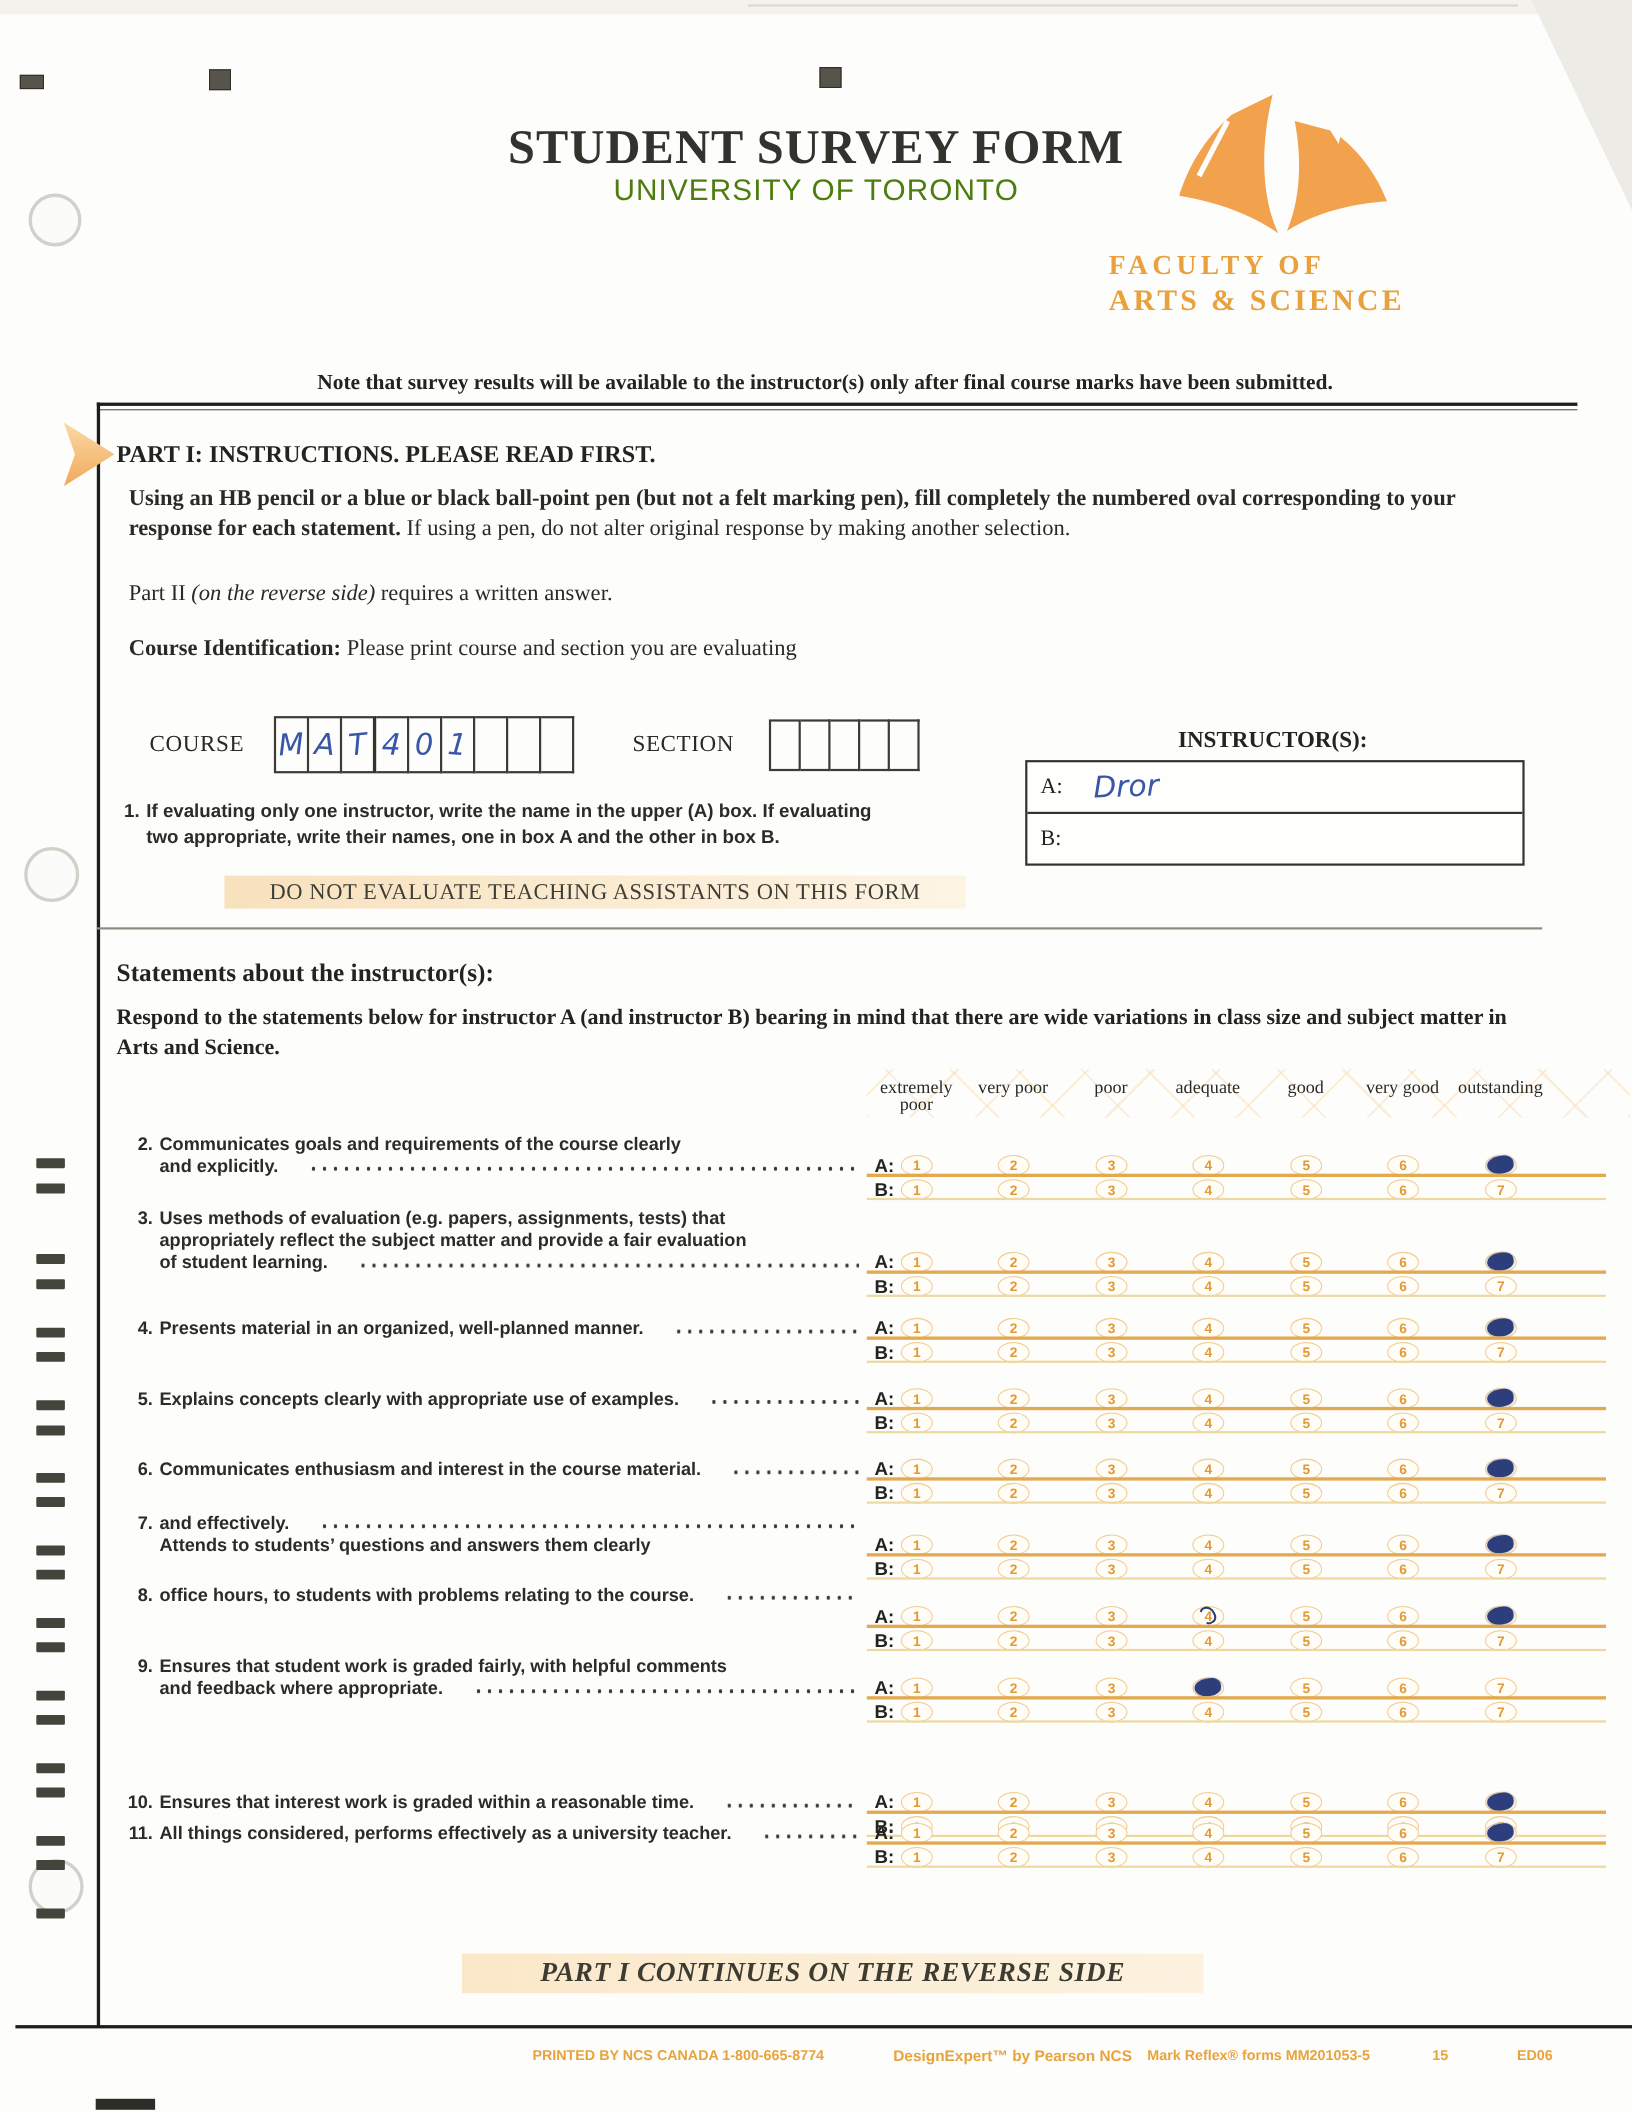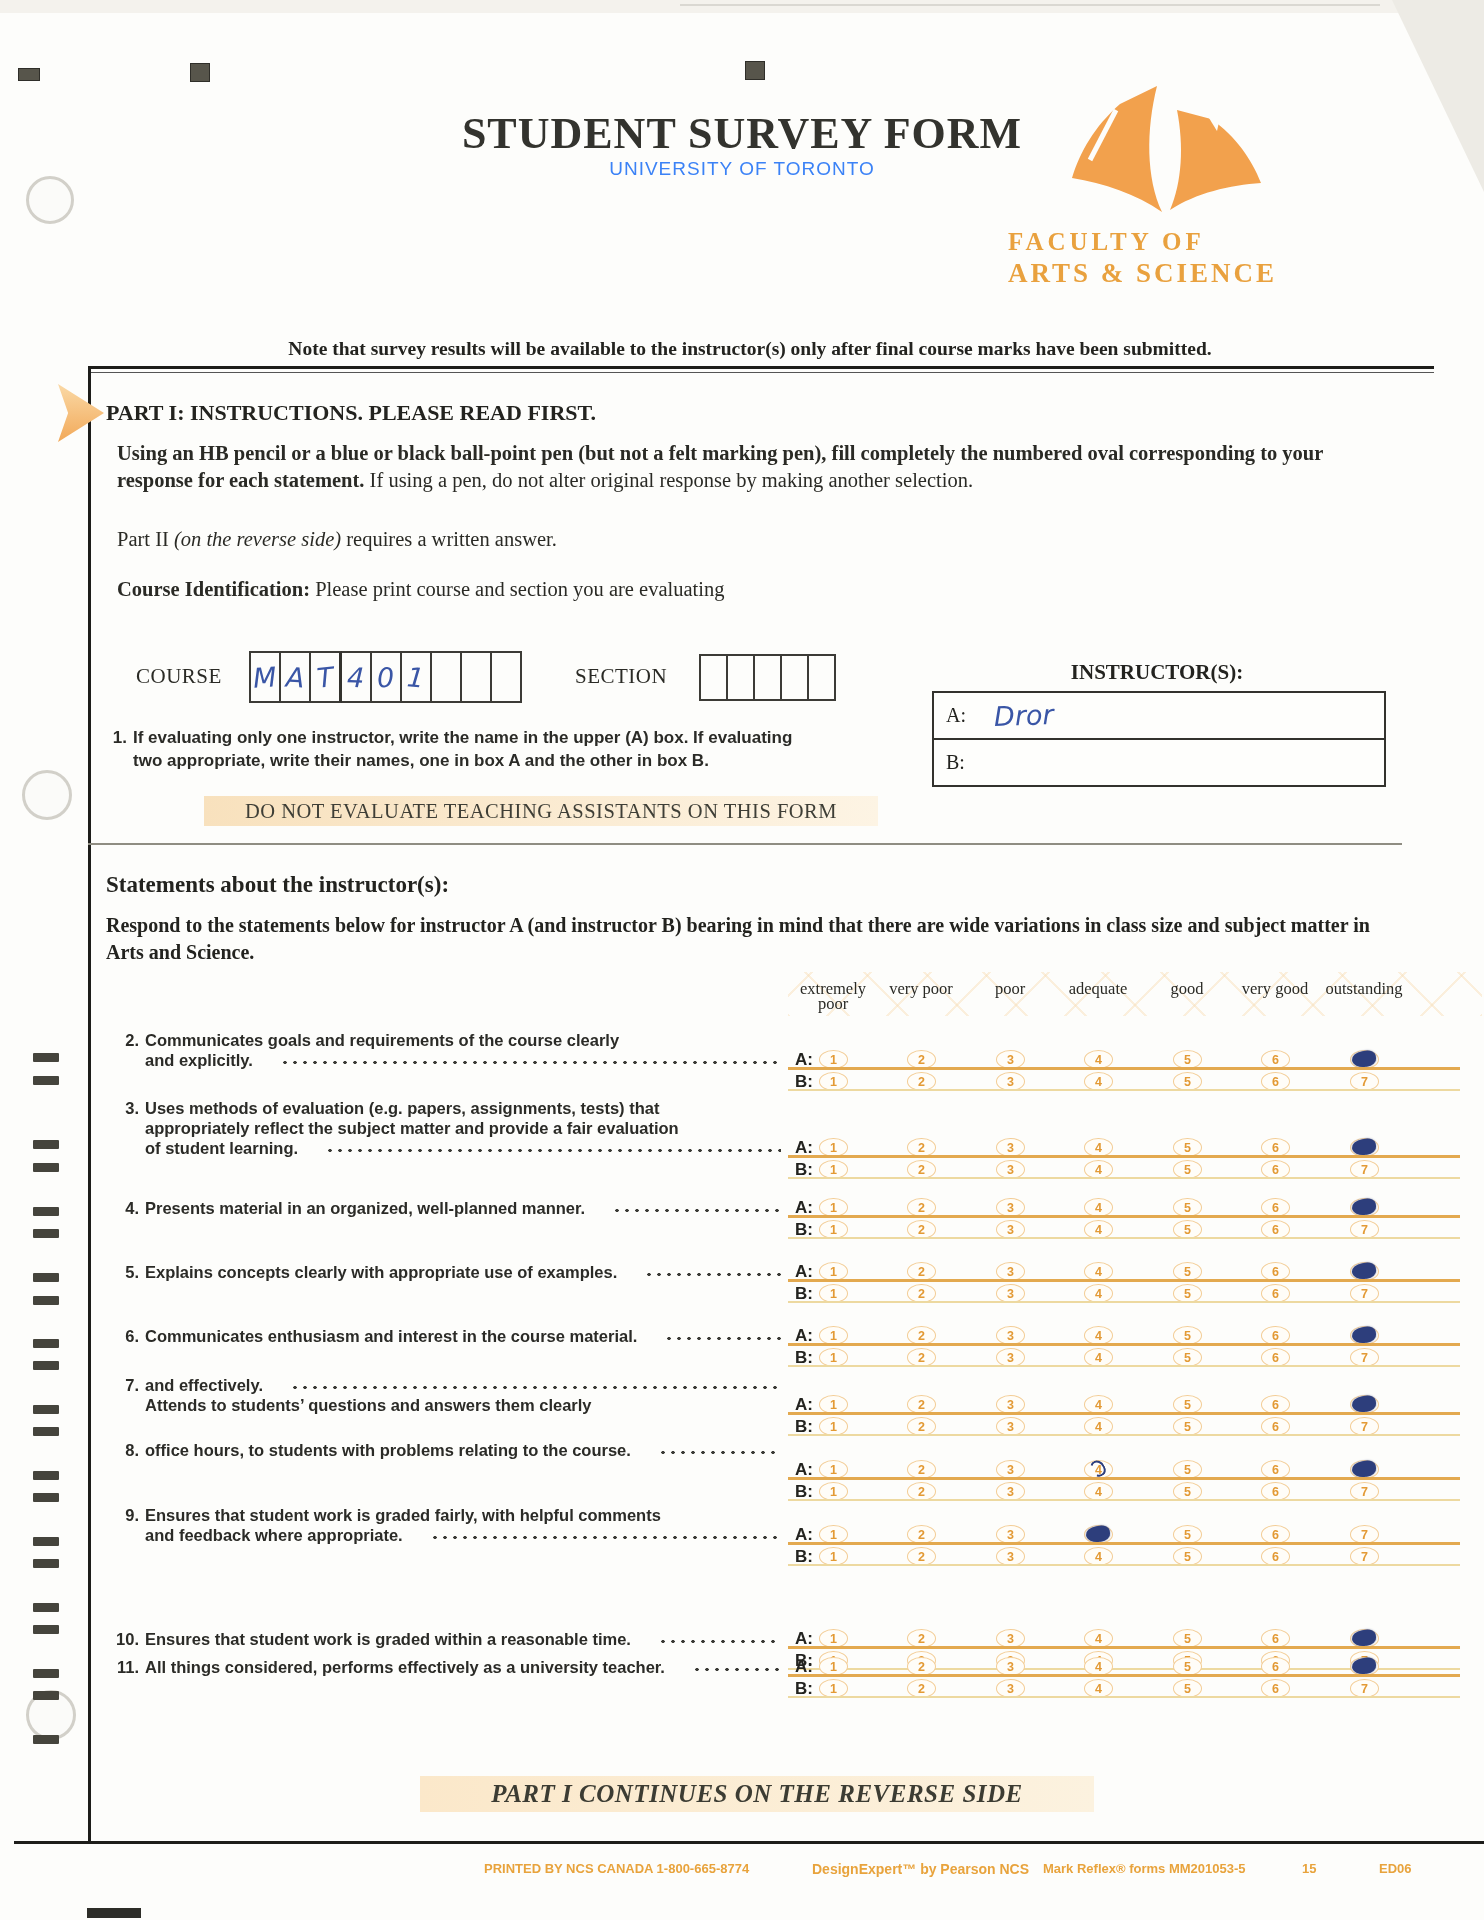--- a/index.html
+++ b/index.html
@@ -21,21 +21,21 @@
   .rule-top1{left:88px;top:366px;width:1346px;height:3px;background:#1d1d1a;}
   .rule-top2{left:88px;top:372px;width:1346px;height:1px;background:#555;}
   .border-left{left:88px;top:366px;width:3px;height:1477px;background:#1d1d1a;}
   .rule-bottom{left:14px;top:1841px;width:1470px;height:3px;background:#1d1d1a;}
   .divider-mid{left:88px;top:843px;width:1314px;height:2px;background:#8f8d82;}
 
   
   .title{left:392px;top:108px;width:700px;text-align:center;font-size:44px;font-weight:bold;
          letter-spacing:1px;color:#33332e;}
   .subtitle{left:392px;top:158px;width:700px;text-align:center;font-family:"Liberation Sans",sans-serif;
-            font-size:19px;color:#3b82f6;letter-spacing:1px;}
+            font-size:27px;color:#4d7c0f;letter-spacing:1px;}
   .logo{left:1058px;top:80px;width:220px;height:160px;}
   .faculty{left:1008px;top:228px;width:340px;color:#E9A13E;font-weight:600;}
   .faculty .f1{font-size:25px;letter-spacing:4px;}
   .faculty .f2{font-size:27px;letter-spacing:3px;margin-top:2px;}
   .note{left:100px;top:338px;width:1300px;text-align:center;font-size:19.5px;font-weight:bold;color:#23231f;}
 
   
   .arrow{left:58px;top:384px;width:46px;height:58px;
          background:linear-gradient(180deg,#FAD9A6,#F2A959);
          clip-path:polygon(0 0,100% 50%,0 100%,22% 50%);}
@@ -736,21 +736,21 @@
               <span class="val">7</span>
             </span>
           </div>
           <div class="ula"></div>
           <div class="ulb"></div>
         </div>
       </div>
       <div class="statement" style="top: 1592px; margin-top: 37px;">
         <span class="snum">10.</span>
         <div class="sline last">
-          <span class="txt">Ensures that student work is graded within a reasonable time.</span>
+          <span class="txt">Ensures that interest work is graded within a reasonable time.</span>
           <span class="dots"></span>
         </div>
         <div class="ratings" style="top: 0px;">
           <div class="orow a">
             <span class="rlabel">A:</span>
             <span class="oval" style="left: 31px;">
               <span class="val">1</span>
             </span>
             <span class="oval" style="left: 119px;">
               <span class="val">2</span>

